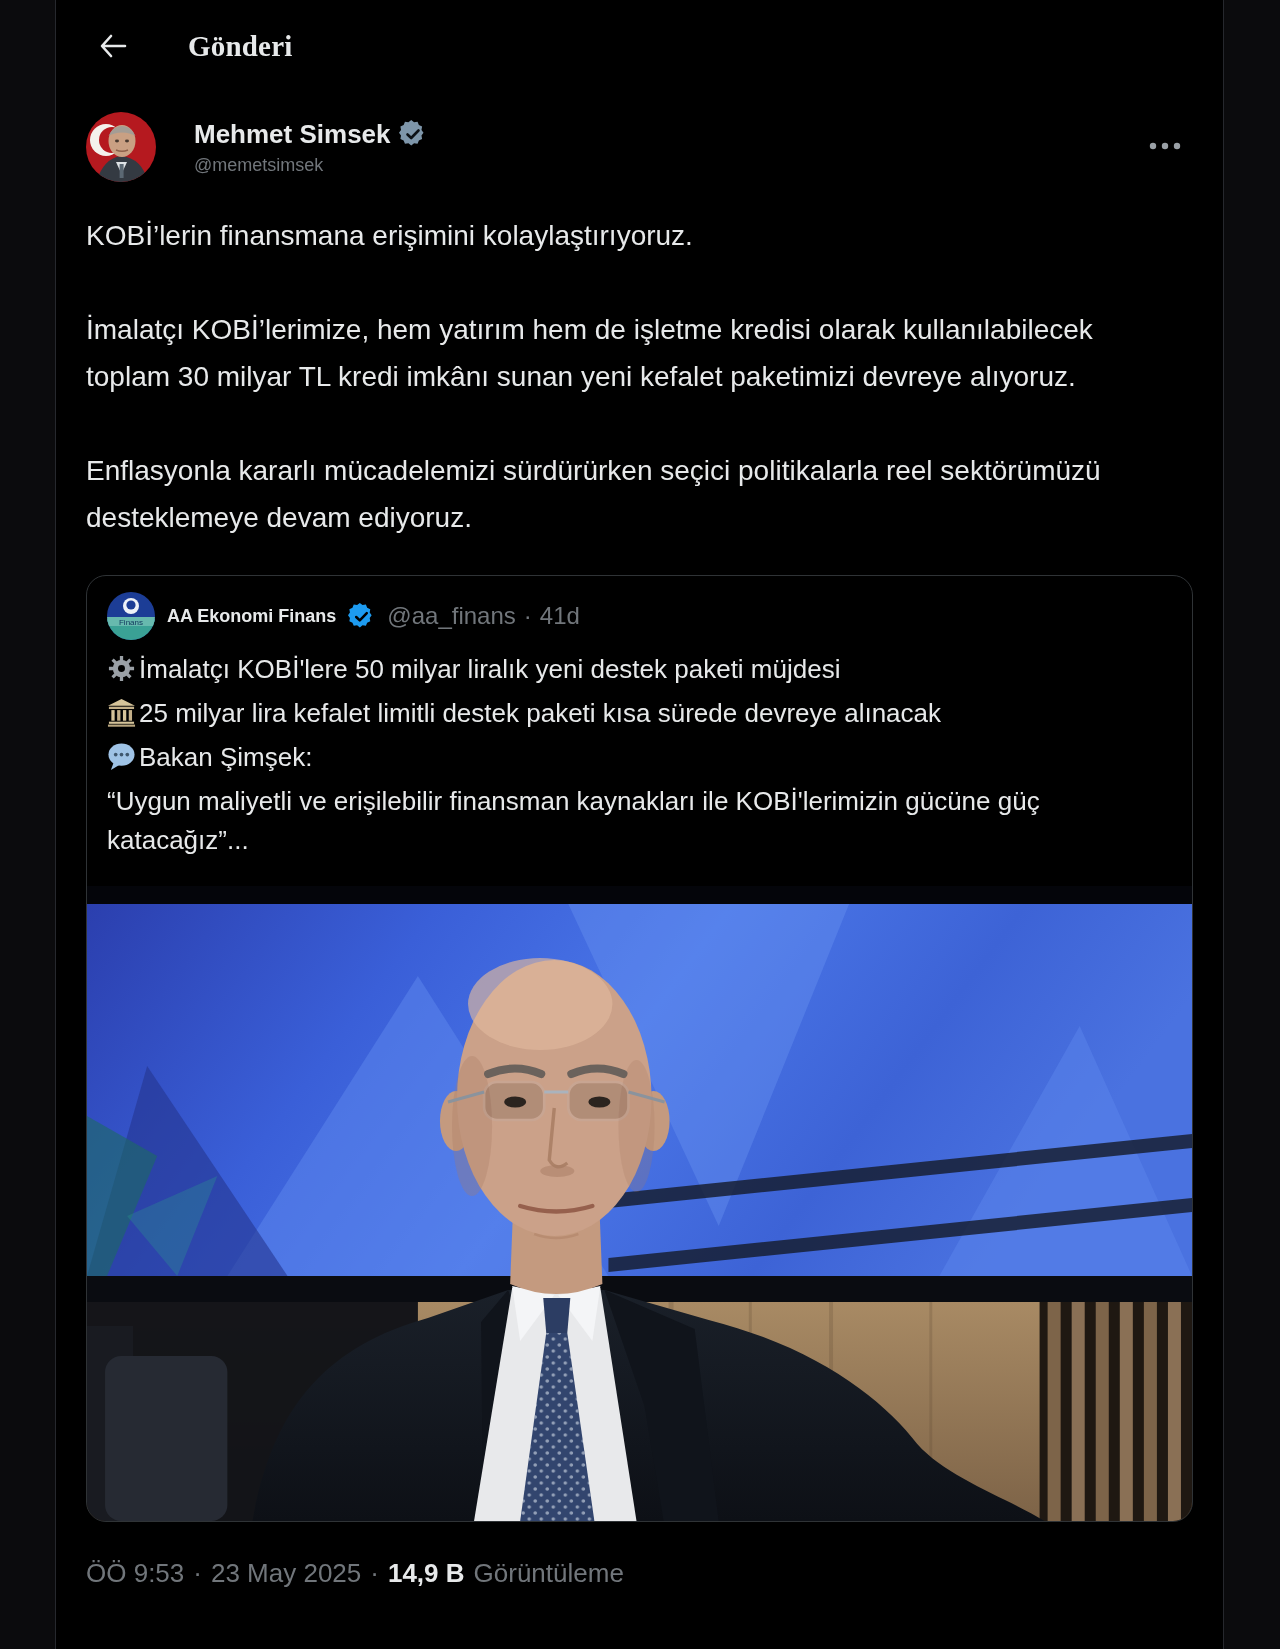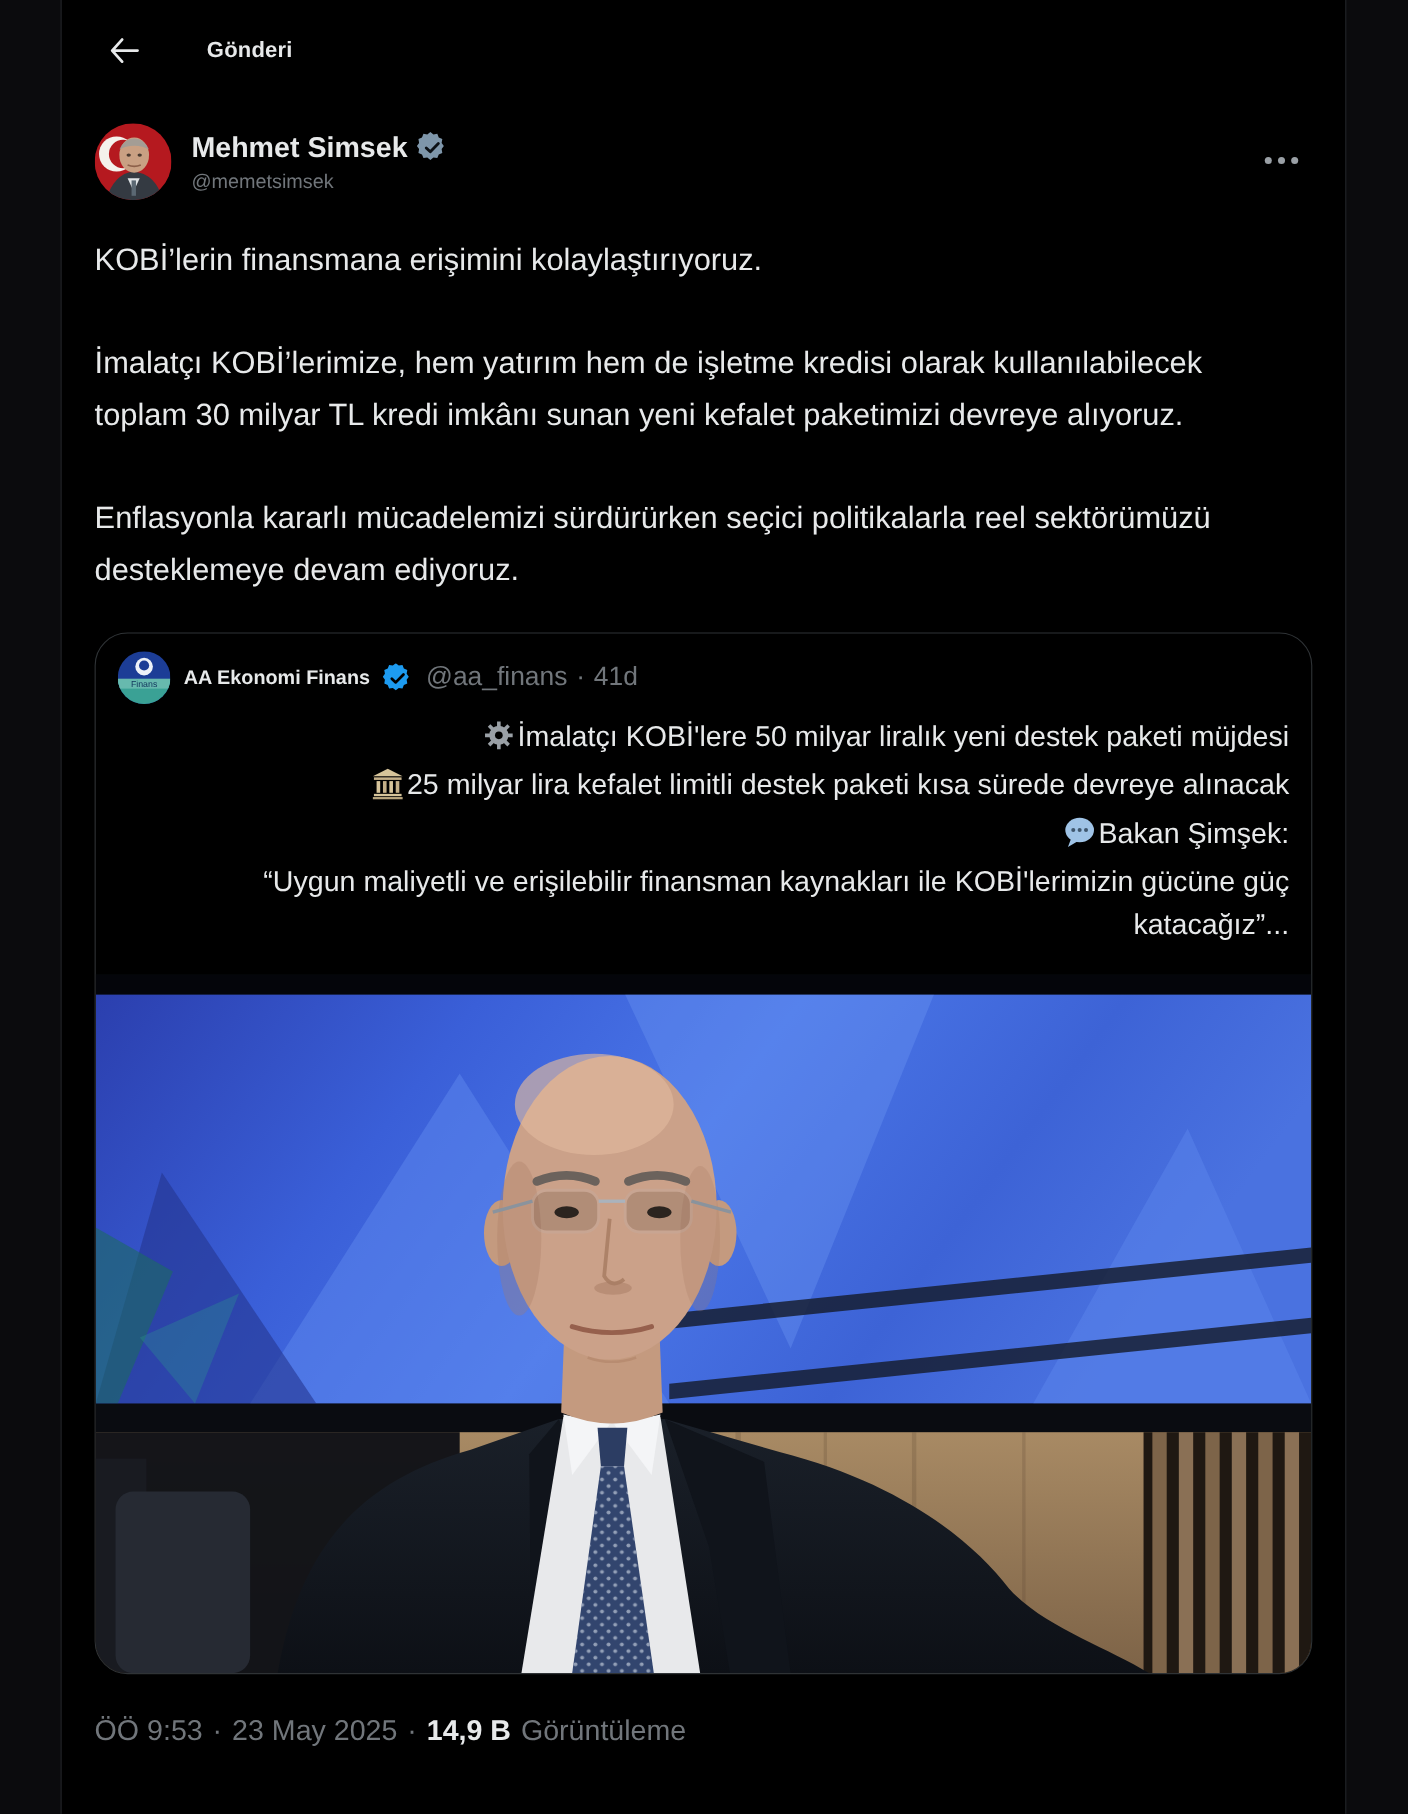--- a/index.html
+++ b/index.html
@@ -23,26 +23,26 @@
   .page-header {
     display:flex; align-items:center;
     height:92px; padding-left:40px;
   }
   .back-btn {
     width:34px; height:34px; cursor:pointer;
     display:flex; align-items:center; justify-content:center;
   }
   .page-title {
     margin-left:58px;
-    font-size:20px; font-weight:700; letter-spacing:.2px;
+    font-size:29px; font-weight:700; letter-spacing:.2px;font-family:Liberation Serif, serif;
   }
   
   .author-row {
     display:flex; align-items:center;
-    margin:20px 30px 0; position:relative;
+    margin:20px 30px 0; position:relative;gap:20px;
   }
   .avatar-lg {
     width:70px; height:70px; border-radius:50%;
     overflow:hidden; flex:0 0 auto; cursor:pointer;
   }
   .author-names { margin-left:18px; }
   .name-line { display:flex; align-items:center; gap:8px; }
   .author-name { font-size:26px; font-weight:700; cursor:pointer; }
   .author-handle { font-size:18px; color:#71767b; margin-top:5px; }
   .more-btn {
@@ -55,25 +55,24 @@
     margin:30px 30px 0;
     width:1080px;
     font-size:28px; line-height:47px;
     white-space:pre-line;
     color:#e7e9ea;
   }
   
   .quote-card {
     margin:34px 30px 0;
     border:1px solid #2f3336;
-    border-radius:30px;
+    border-radius:20px;
     overflow:hidden;
     cursor:pointer;
     background:#000;
-    text-align:right;
   }
   .quote-head {
     display:flex; align-items:center;
     padding:16px 20px 0; gap:12px;
   }
   .avatar-sm {
     width:48px; height:48px; border-radius:50%;
     overflow:hidden; flex:0 0 auto;
   }
   .quote-name { font-size:18px; font-weight:700; }

